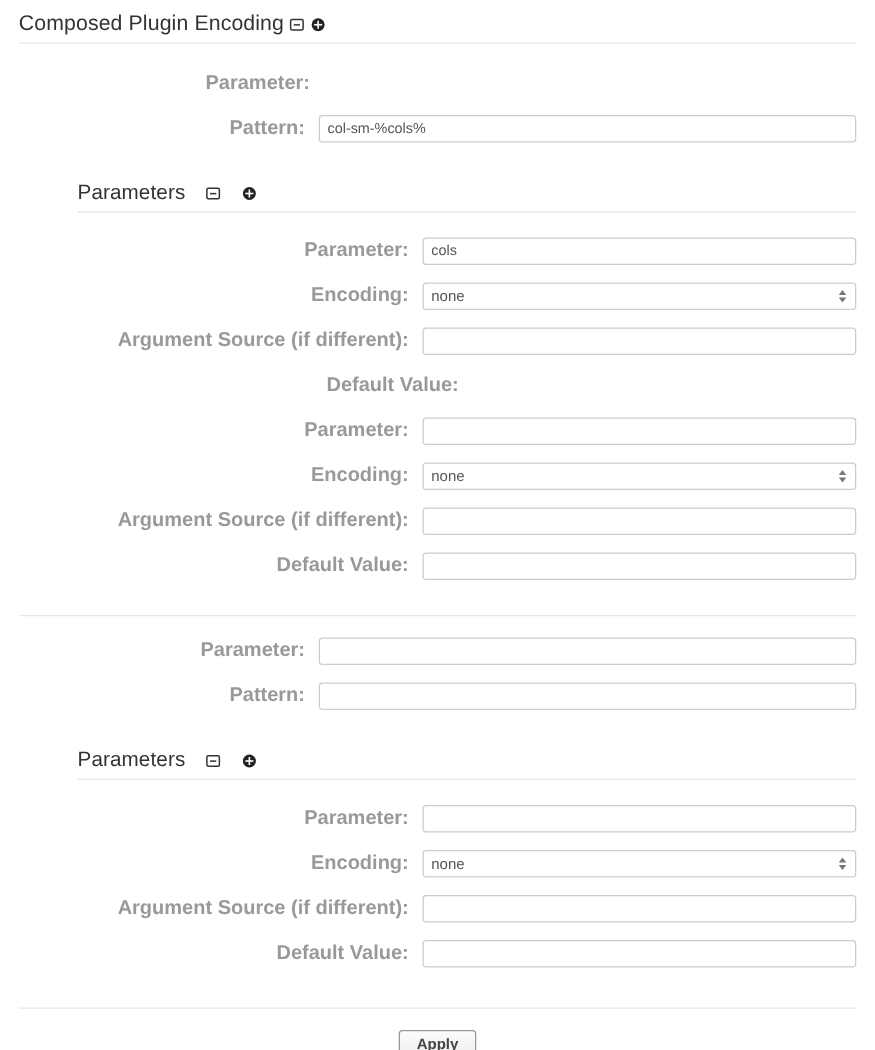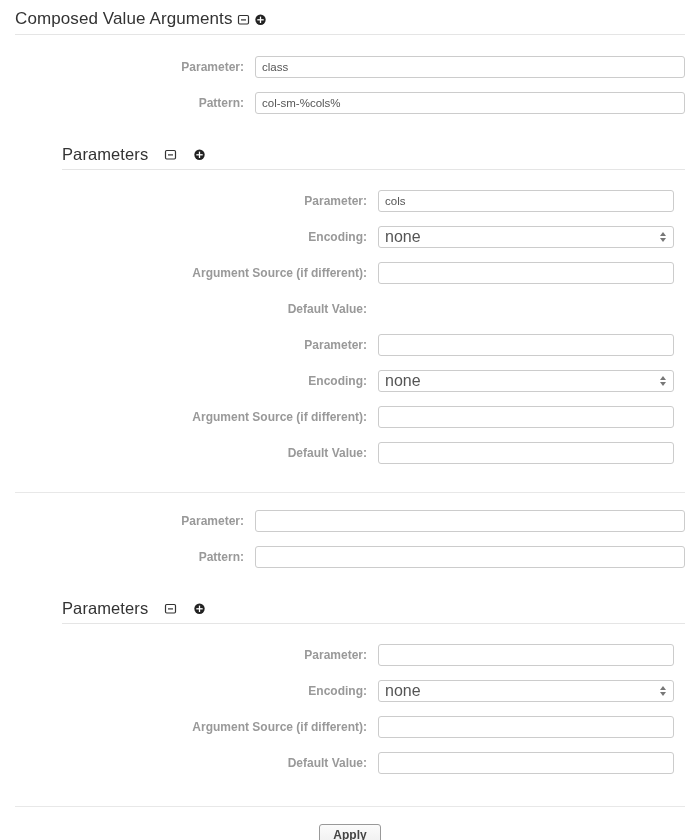--- a/index.html
+++ b/index.html
@@ -54,36 +54,36 @@
 
   
   .form-row {
     display: flex;
     align-items: center;
     height: 22px;
     margin-bottom: 14px;
   }
   .form-row .lbl {
     text-align: right;
-    font-size: 12px;
+    font-size: 16px;
     font-weight: bold;
     color: #999999;
     padding-right: 11px;
     white-space: nowrap;
     line-height: 22px;
   }
   .form-row .fld { flex: none; }
 
   
   .rows-level-0 .lbl { width: 244px; }
   .rows-level-0 .fld { width: 430px; }
 
   
   .rows-level-1 .lbl { width: 378px; }
-  .rows-level-1 .fld { width: 296px; }
+  .rows-level-1 .fld { width: 347px; }
 
   input.txt, div.sel {
     width: 100%;
     height: 22px;
     border: 1px solid #cccccc;
     border-radius: 3px;
     background: #ffffff;
     font-family: "Liberation Sans", sans-serif;
     font-size: 11.5px;
     color: #555555;
@@ -94,21 +94,21 @@
   input.txt::placeholder { color: #bbbbbb; }
 
   div.sel {
     display: flex;
     align-items: center;
     position: relative;
     cursor: default;
     padding-right: 20px;
   }
   div.sel .sel-val {
-    font-size: 16px;
+    font-size: 12px;
     color: #555555;
     white-space: nowrap;
     overflow: hidden;
   }
   .stepper {
     position: absolute;
     right: 6px;
     top: 50%;
     transform: translateY(-50%);
     width: 8px;
@@ -164,44 +164,41 @@
     cursor: pointer;
     line-height: 13px;
   }
 </style>
 </head>
 <body>
 
 <div class="page">
 
   <div class="section-title-row level-0">
-    <span class="section-title">Composed Value Arguments</span>
+    <span class="section-title">Composed Plugin Encoding</span>
     <span class="icon-btn icon-collapse">
       <svg width="13" height="13" viewBox="0 0 13 13">
         <rect x="1.5" y="2.5" width="10" height="8.5" rx="1.2" fill="#ffffff" stroke="#333333" stroke-width="1.2"></rect>
         <rect x="4" y="6.3" width="5" height="1.2" fill="#333333"></rect>
       </svg>
     </span>
     <span class="icon-btn icon-add">
       <svg width="13" height="13" viewBox="0 0 13 13">
         <circle cx="6.5" cy="6.8" r="5.2" fill="#222222"></circle>
         <rect x="5.85" y="3.6" width="1.3" height="6.4" fill="#ffffff"></rect>
         <rect x="3.3" y="6.15" width="6.4" height="1.3" fill="#ffffff"></rect>
       </svg>
     </span>
   </div>
 
   <div class="sp-after-title-0"></div>
 
   <div class="block-indent-0 rows-level-0">
     <div class="form-row">
       <div class="lbl">Parameter:</div>
-      <div class="fld">
-        <input class="txt" type="text" value="class" style="">
-      </div>
     </div>
     <div class="form-row">
       <div class="lbl">Pattern:</div>
       <div class="fld">
         <input class="txt" type="text" value="col-sm-%cols%" style="">
       </div>
     </div>
   </div>
 
   <div class="sp-before-sub"></div>

